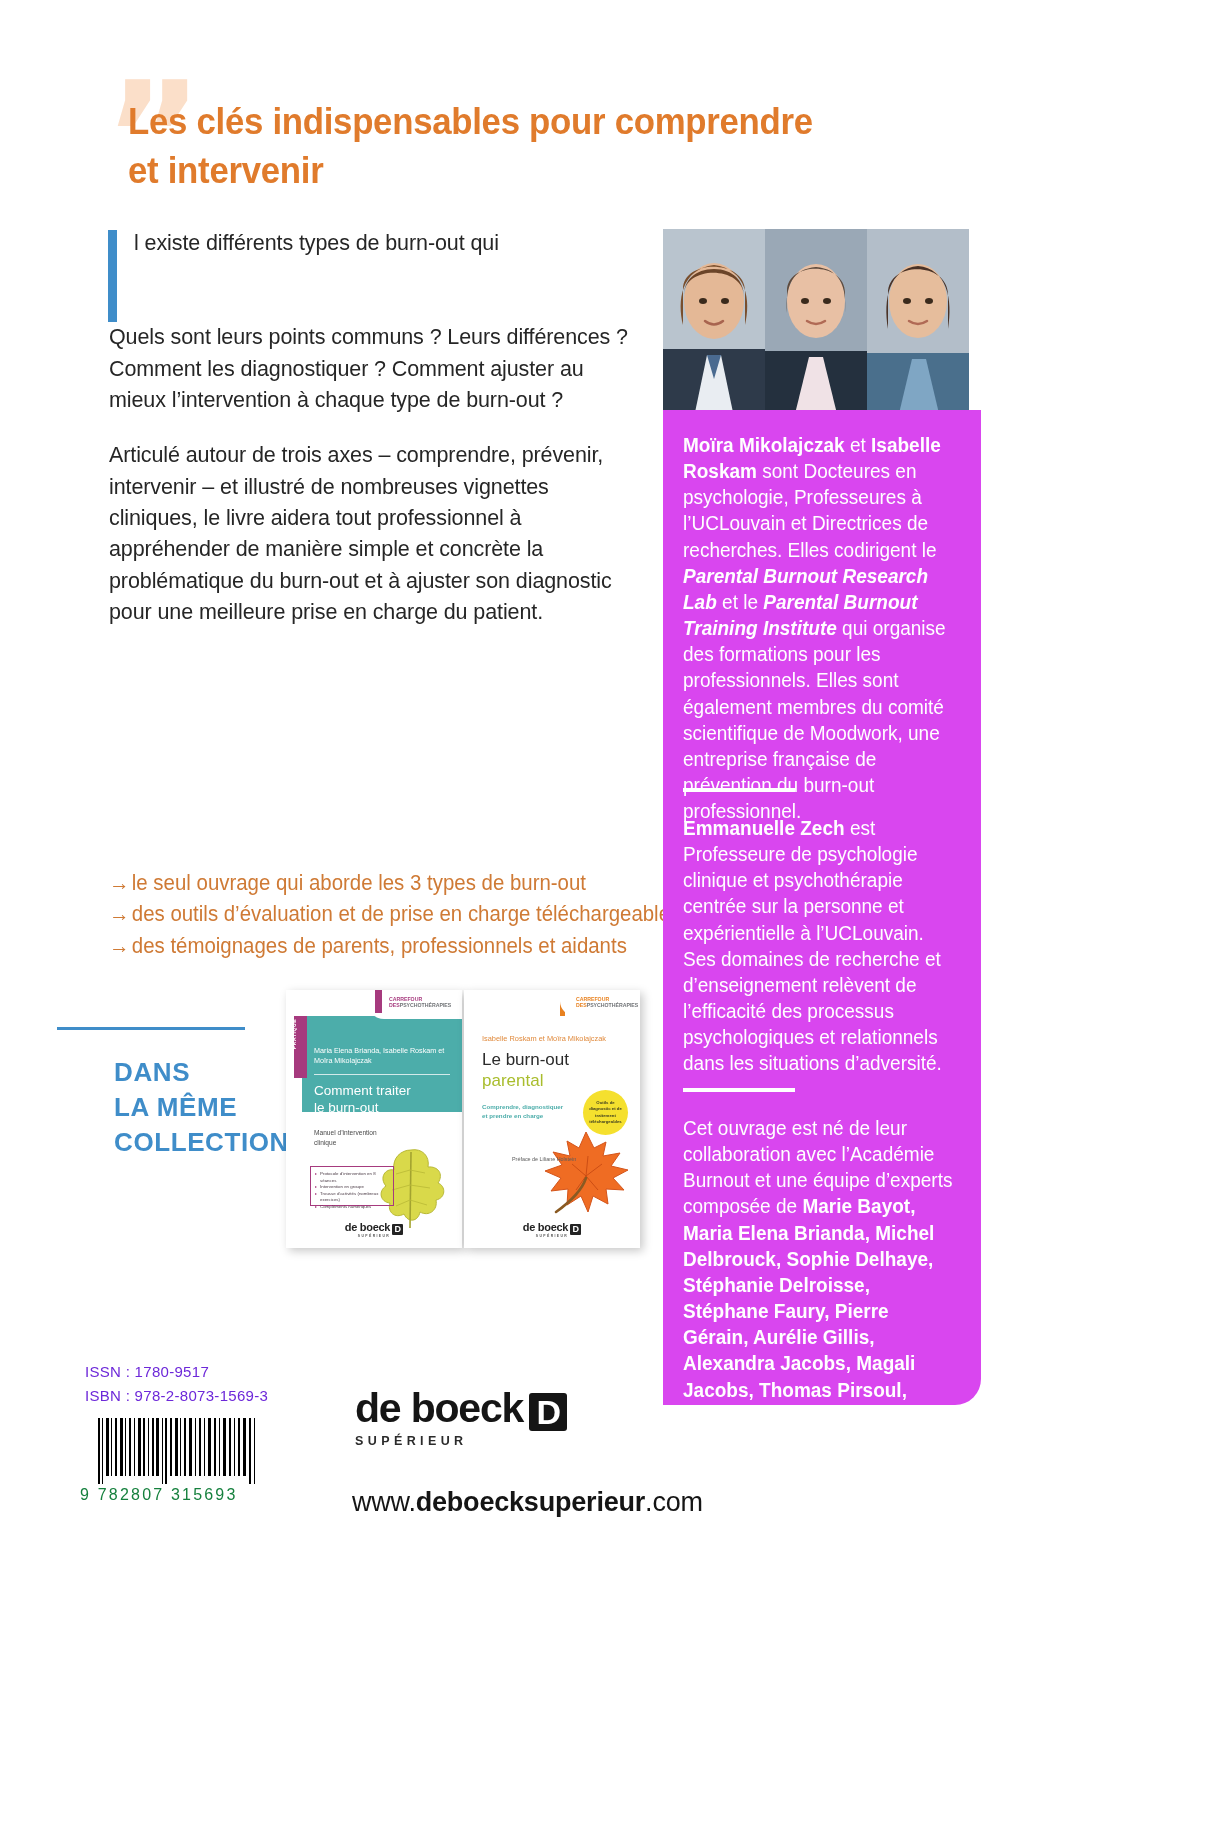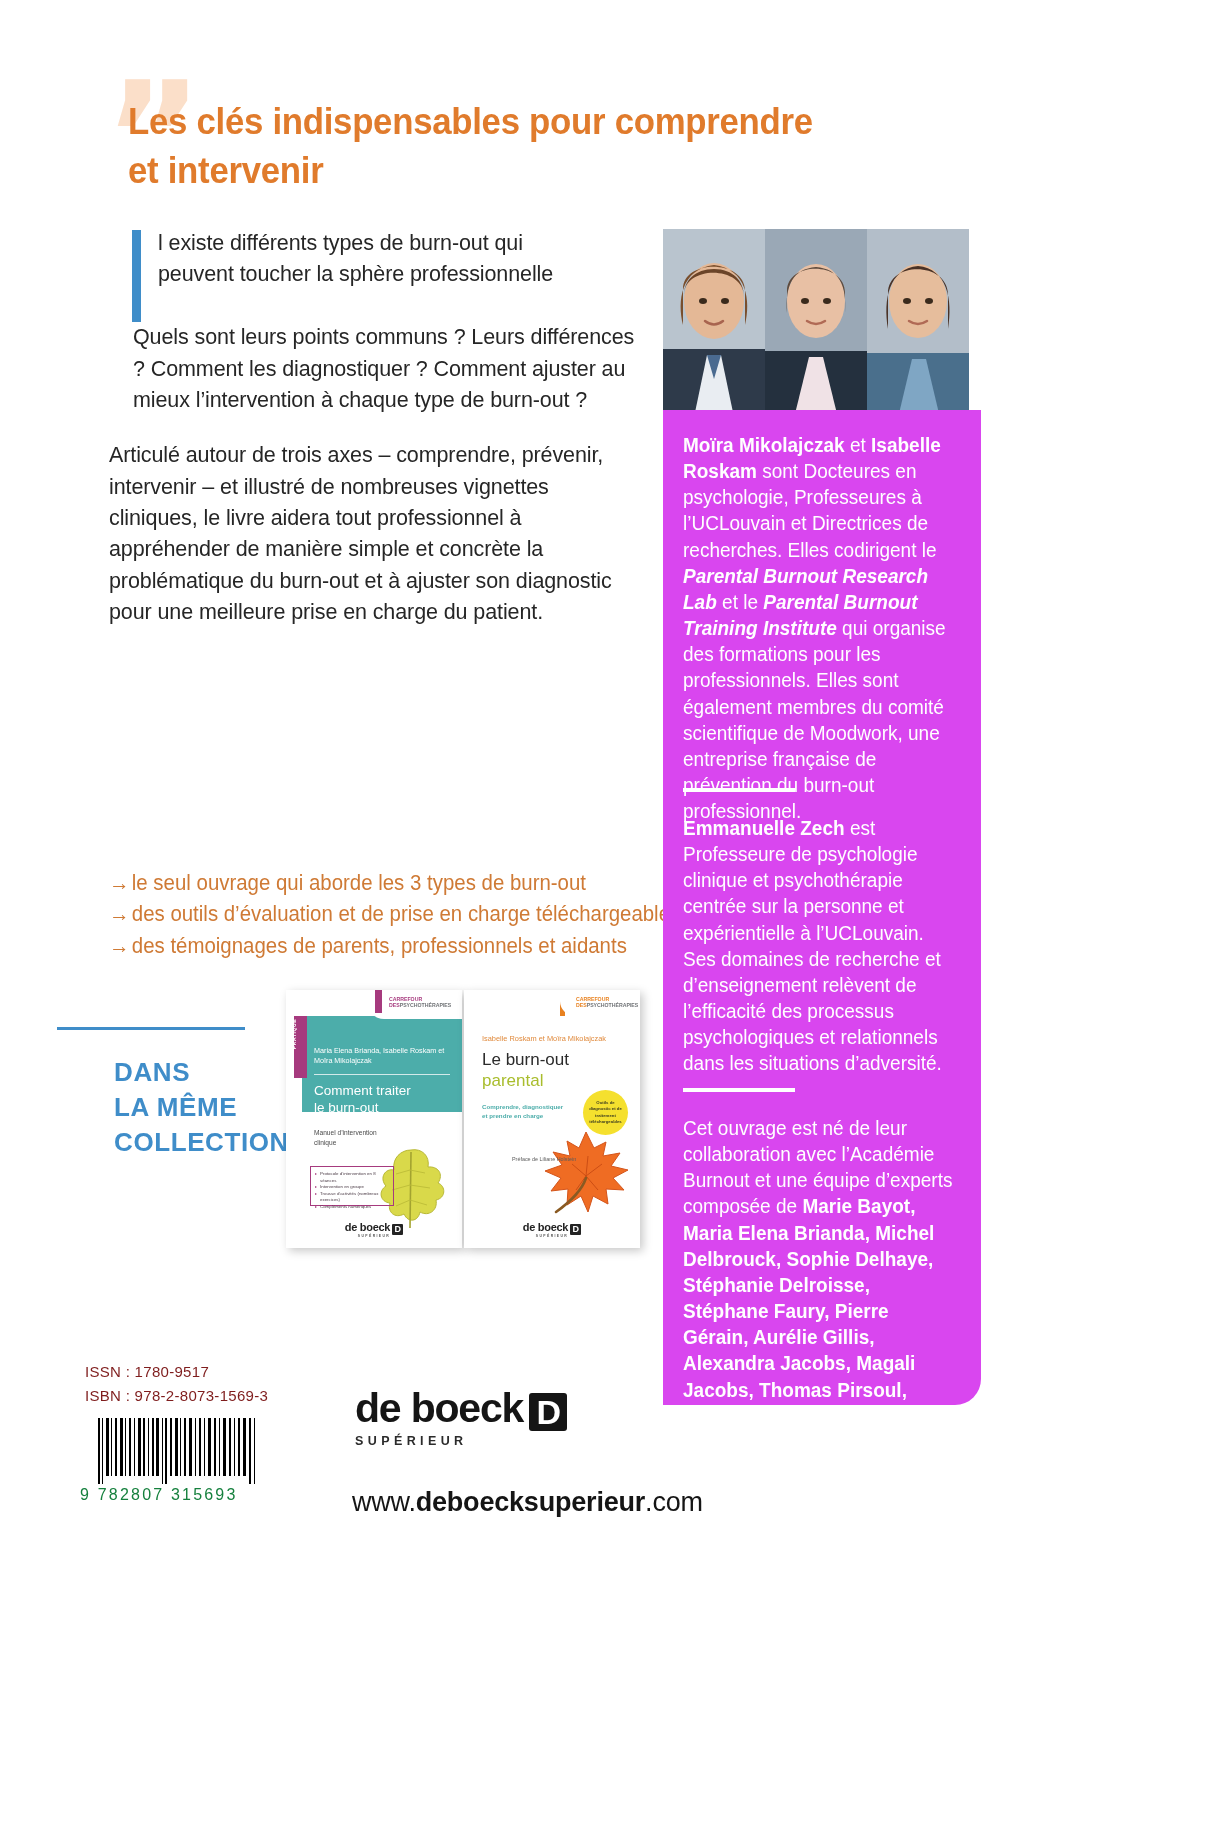--- a/index.html
+++ b/index.html
@@ -39,21 +39,21 @@
   .body-col {
     position: absolute; left: 109px; top: 228px; width: 530px;
   }
   .para {
     font-size: 21.5px;
     line-height: 1.46;
     color: #262626;
     font-weight: 300;
     letter-spacing: -0.1px;
   }
-  .para.p1 { position: relative; margin-left: 24px; }
+  .para.p1 { position: relative; }
   .dropbar {
     position: absolute; left: -1px; top: 2px;
     width: 9px; height: 92px;
     background: #3f8dc9;
   }
   .para.p1 .l-ind { padding-left: 25px; }
   .para.p2 { margin-top: 24px; }
 
   
   .bullets {
@@ -247,21 +247,21 @@
   .divider {
     position: absolute; left: 20px; width: 112px; height: 4px; background: #fff;
   }
   .div1 { top: 378px; }
   .div2 { top: 678px; }
 
   
   .issn {
     position: absolute; left: 85px; top: 1360px;
     font-family: "Liberation Sans Narrow","Liberation Sans", sans-serif;
-    font-size: 15px; line-height: 1.62; color: #7f1d1d;
+    font-size: 15px; line-height: 1.62; color: #6d28d9;
     letter-spacing: 0.3px;
   }
   .barcode {
     position: absolute; left: 96px; top: 1418px;
     width: 163px; height: 66px;
   }
   .barcode-num {
     position: absolute; left: 80px; top: 1486px;
     width: 180px; text-align: left;
     font-family: "Liberation Sans Narrow","Liberation Sans", sans-serif;
@@ -299,21 +299,21 @@
 <div class="page">
 
   <div class="quote-mark">”</div>
 
   <h1 class="title">Les clés indispensables pour comprendre et intervenir</h1>
 
   <div class="body-col">
     <div class="para p1">
       <span class="dropbar"></span>
       <span class="l-ind">l existe différents types de burn-out qui</span><br>
-      <span class="l-ind">peuvent toucher la sphère professionnelle</span><br>
+      <br>
       <br>
       <span>Quels sont leurs points communs ? Leurs différences ? Comment les diagnostiquer ? Comment ajuster au mieux l’intervention à chaque type de burn-out ?</span>
     </div>
     <div class="para p2">Articulé autour de trois axes – comprendre, prévenir, intervenir – et illustré de nombreuses vignettes cliniques, le livre aidera tout professionnel à appréhender de manière simple et concrète la problématique du burn-out et à ajuster son diagnostic pour une meilleure prise en charge du patient.</div>
   </div>
 
   <div class="bullets">
     <div><span class="arr">→</span><span>le seul ouvrage qui aborde les 3 types de burn-out</span></div>
     <div><span class="arr">→</span><span>des outils d’évaluation et de prise en charge téléchargeables</span></div>
     <div><span class="arr">→</span><span>des témoignages de parents, professionnels et aidants</span></div>

